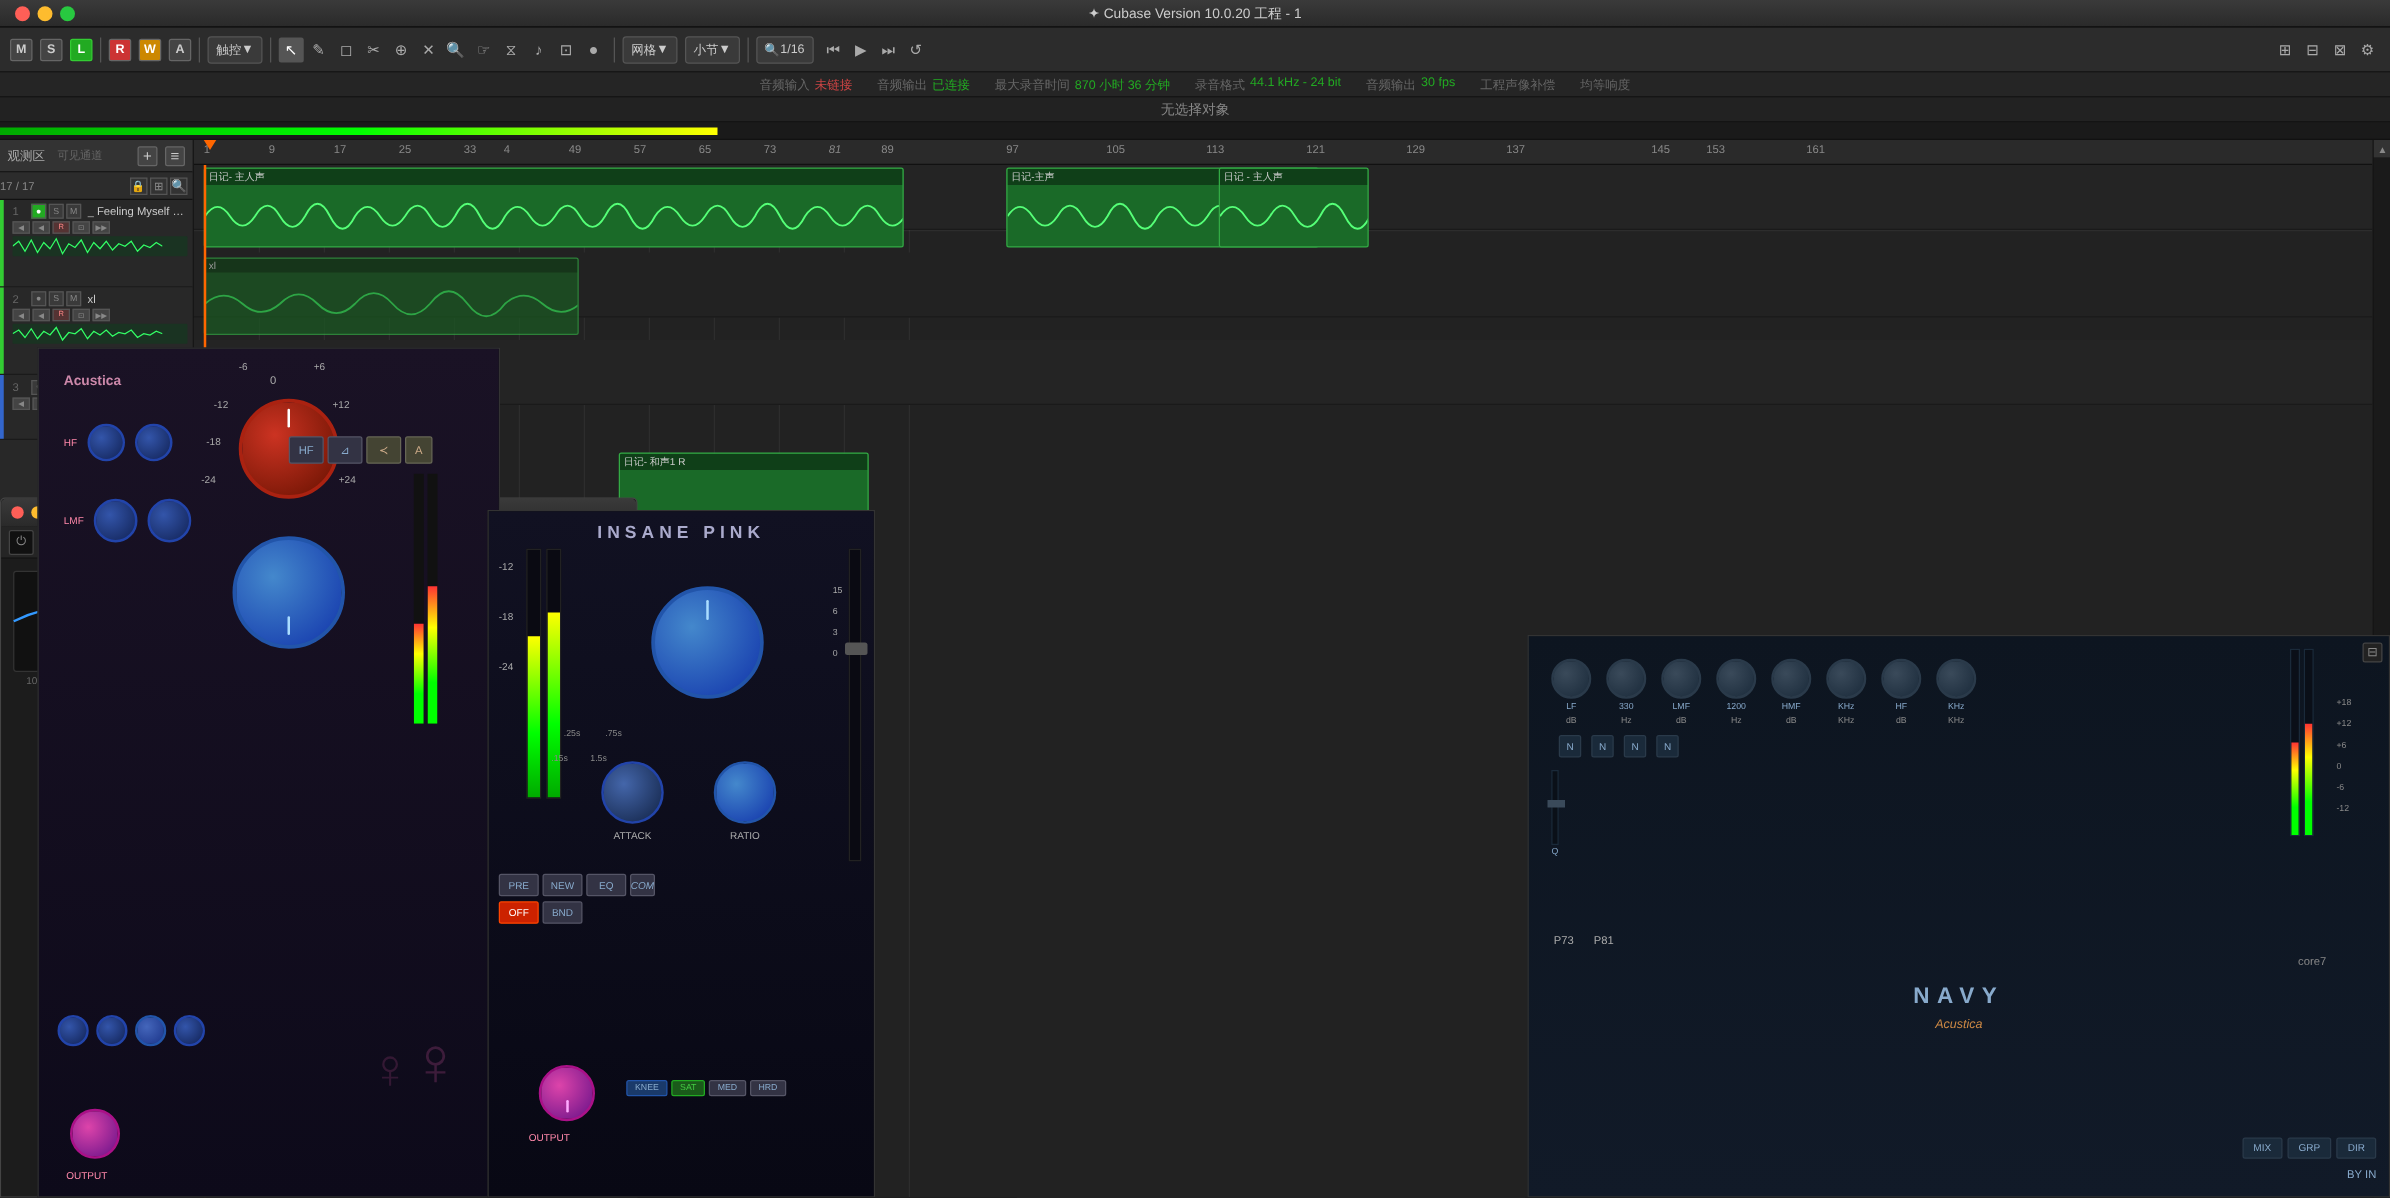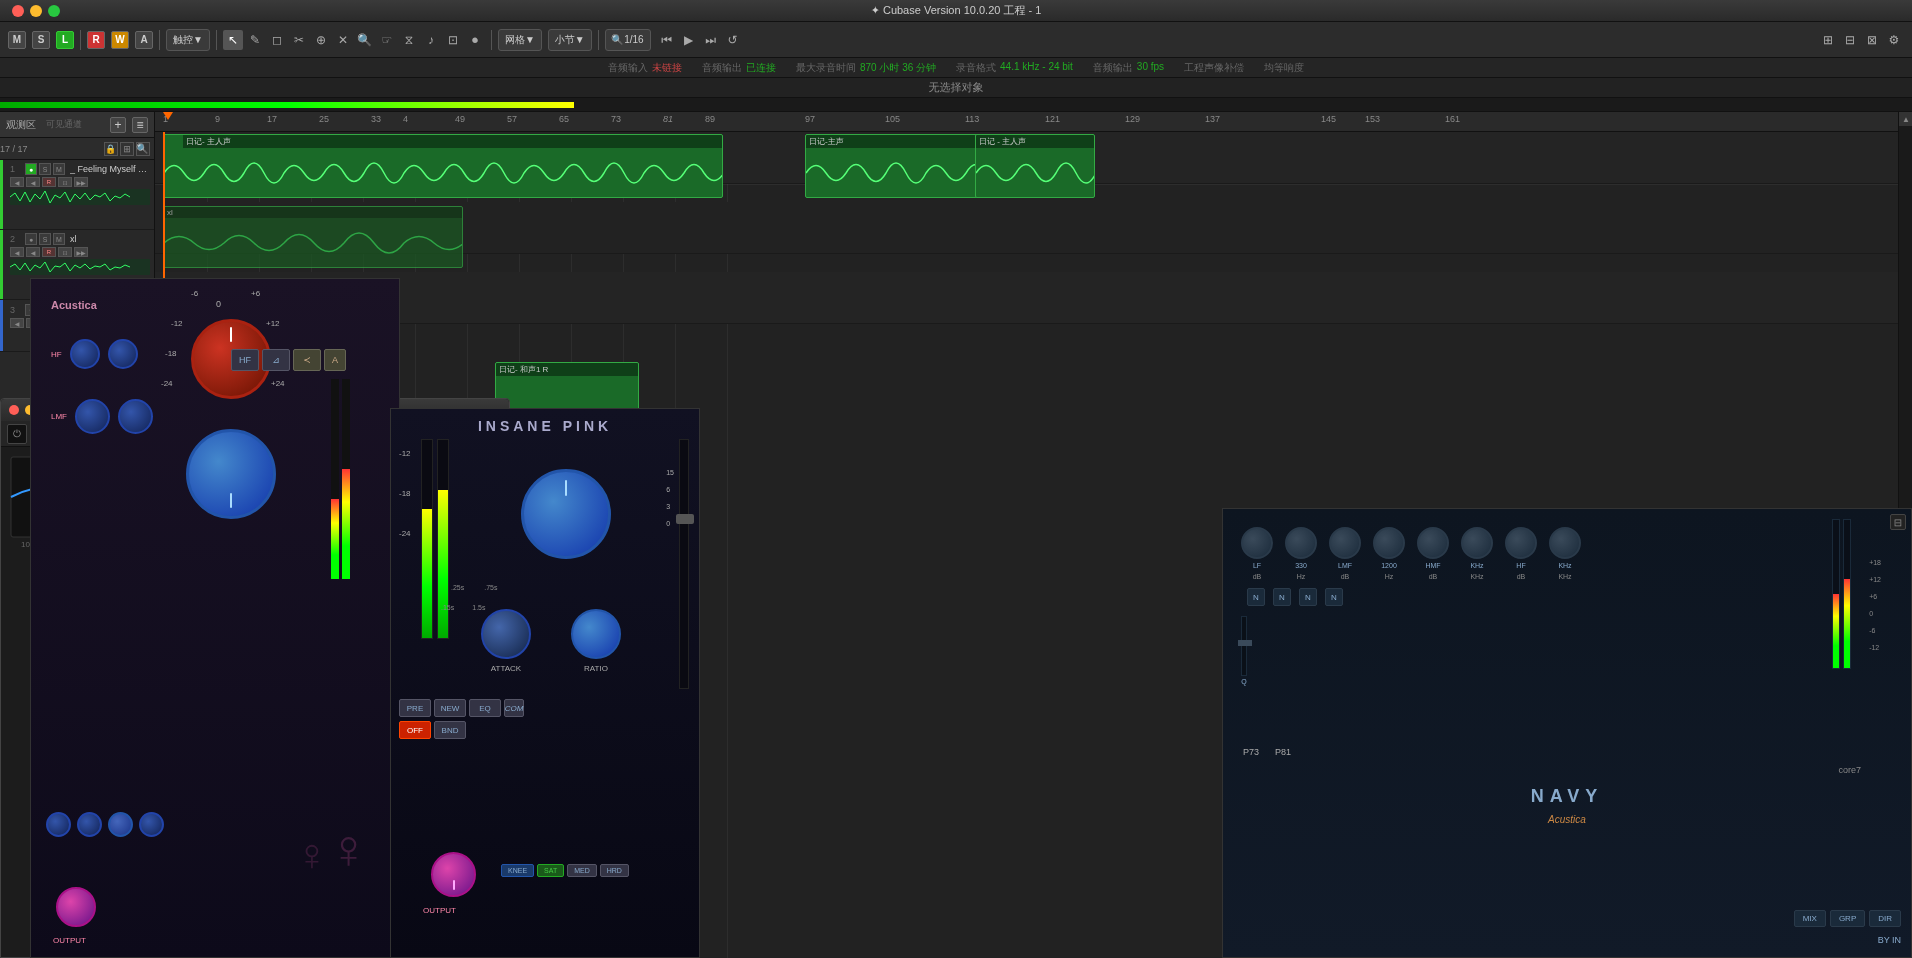--- a/index.html
+++ b/index.html
@@ -739,21 +739,21 @@
       <div class="grid-line-h" style="top:104px;"></div>
       <div class="grid-line-h" style="top:156px;"></div>
 
       <div class="track-lane" style="top:0;"></div>
       <div class="track-lane" style="top:70px;"></div>
       <div class="track-lane" style="top:140px;"></div>
 
       <div id="playhead"></div>
 
       <div style="position:absolute;top:2px;left:8px;width:560px;height:64px;background:#1a6a28;border:1px solid #33aa44;border-radius:2px;overflow:hidden;">
-        <div style="color:#ccc;font-size:8px;padding:1px 3px;background:rgba(0,0,0,0.4);margin-left:19px;">日记- 主人声</div>
+        <div style="color:#ccc;font-size:8px;padding:1px 3px;background:rgba(0,0,0,0.4);">日记- 主人声</div>
         <svg width="560" height="50" style="display:block;">
           <path d="M0,25 Q10,10 20,25 Q30,40 40,25 Q50,8 60,25 Q70,42 80,25 Q90,5 100,25 Q110,45 120,25 Q130,10 140,25 Q150,40 160,25 Q170,8 180,25 Q190,42 200,25 Q210,5 220,25 Q230,45 240,25 Q250,10 260,25 Q270,40 280,25 Q290,8 300,25 Q310,42 320,25 Q330,5 340,25 Q350,45 360,25 Q370,10 380,25 Q390,40 400,25 Q410,8 420,25 Q430,42 440,25 Q450,5 460,25 Q470,45 480,25 Q490,10 500,25 Q510,40 520,25 Q530,8 540,25 Q550,40 560,25" stroke="#55ff77" stroke-width="1.5" fill="none"></path>
         </svg>
       </div>
 
       <div style="position:absolute;top:2px;left:650px;width:250px;height:64px;background:#1a6a28;border:1px solid #33aa44;border-radius:2px;overflow:hidden;">
         <div style="color:#ccc;font-size:8px;padding:1px 3px;background:rgba(0,0,0,0.4);">日记-主声</div>
         <svg width="250" height="50" style="display:block;">
           <path d="M0,25 Q10,10 20,25 Q30,40 40,25 Q50,8 60,25 Q70,42 80,25 Q90,5 100,25 Q110,45 120,25 Q130,10 140,25 Q150,40 160,25 Q170,8 180,25 Q190,42 200,25 Q210,5 220,25 Q230,45 240,25 Q248,15 250,25" stroke="#55ff77" stroke-width="1.5" fill="none"></path>
         </svg>
@@ -766,21 +766,21 @@
         </svg>
       </div>
 
       <div style="position:absolute;top:74px;left:8px;width:300px;height:62px;background:#1a5a22;border:1px solid #33aa44;border-radius:2px;overflow:hidden;opacity:0.7;">
         <div style="color:#ccc;font-size:8px;padding:1px 3px;background:rgba(0,0,0,0.3);">xl</div>
         <svg width="300" height="50" style="display:block;">
           <path d="M0,25 Q15,12 30,25 Q45,38 60,25 Q75,10 90,25 Q105,40 120,25 Q135,8 150,25 Q165,42 180,25 Q195,5 210,25 Q225,45 240,25 Q255,12 270,25 Q285,38 300,25" stroke="#33dd55" stroke-width="1.5" fill="none"></path>
         </svg>
       </div>
 
-      <div style="position:absolute;top:230px;left:340px;width:144px;height:52px;background:#1a6a28;border:1px solid #33aa44;border-radius:2px;overflow:hidden;">
+      <div style="position:absolute;top:230px;left:340px;width:200px;height:52px;background:#1a6a28;border:1px solid #33aa44;border-radius:2px;overflow:hidden;">
         <div style="color:#ccc;font-size:8px;padding:1px 3px;background:rgba(0,0,0,0.4);">日记- 和声1 R</div>
       </div>
       <div style="position:absolute;top:285px;left:340px;width:180px;height:52px;background:#1a6a28;border:1px solid #33aa44;border-radius:2px;overflow:hidden;">
         <div style="color:#ccc;font-size:8px;padding:1px 3px;background:rgba(0,0,0,0.4);">日记 - 和声1 L</div>
       </div>
     </div>
   </div>
 
   <div id="right-edge">
     <div class="scroll-arrow">▲</div>

